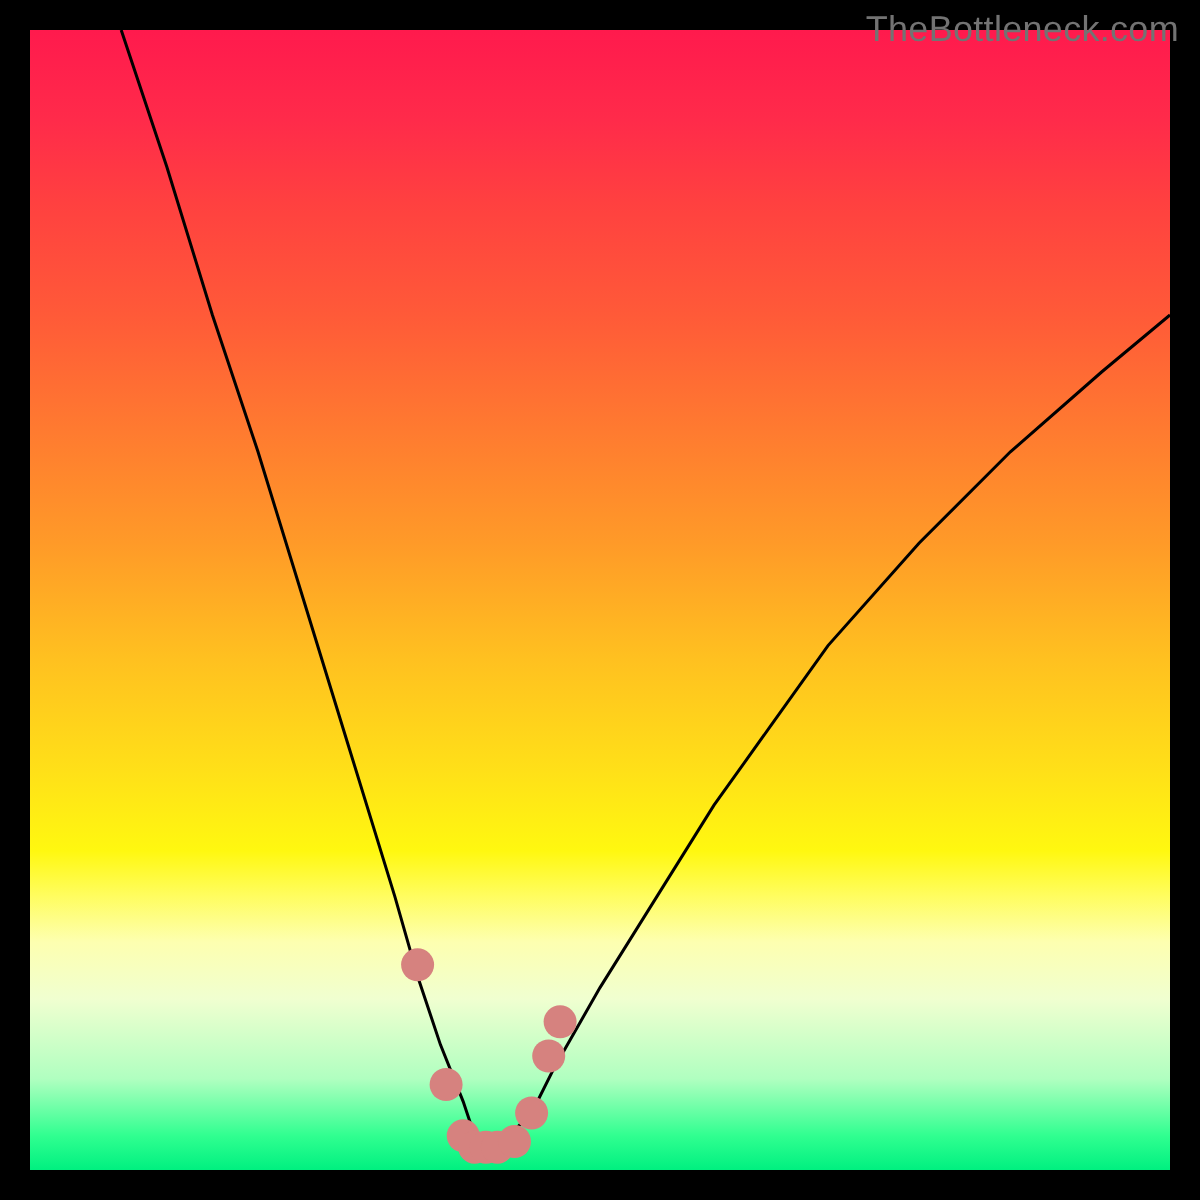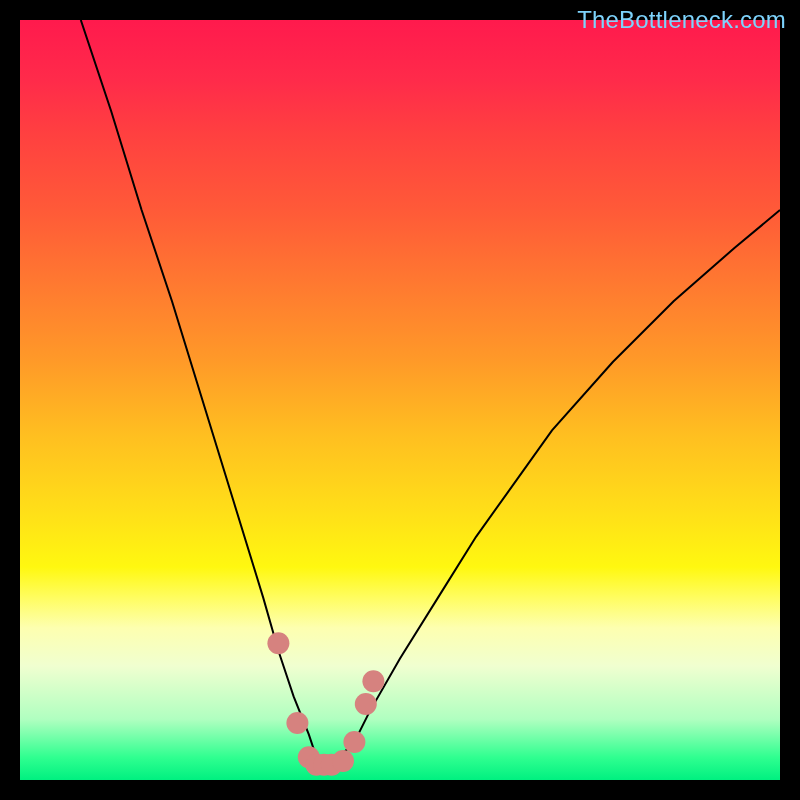--- a/index.html
+++ b/index.html
@@ -32,21 +32,21 @@
       #f0ffd0 85%,
       #b0ffc0 92%,
       #30ff90 97%,
       #00f080 100%);
     overflow: hidden;
   }
   .watermark {
     position: absolute;
     top: 6px;
     right: 14px;
-    color: #7dd3fc;
+    color: #737373;
     font-size: 24px;
     font-weight: 500;
     letter-spacing: 0.2px;
   }
   svg.curve {
     position: absolute;
     left: 0; top: 0;
     width: 760px;
     height: 760px;
   }

